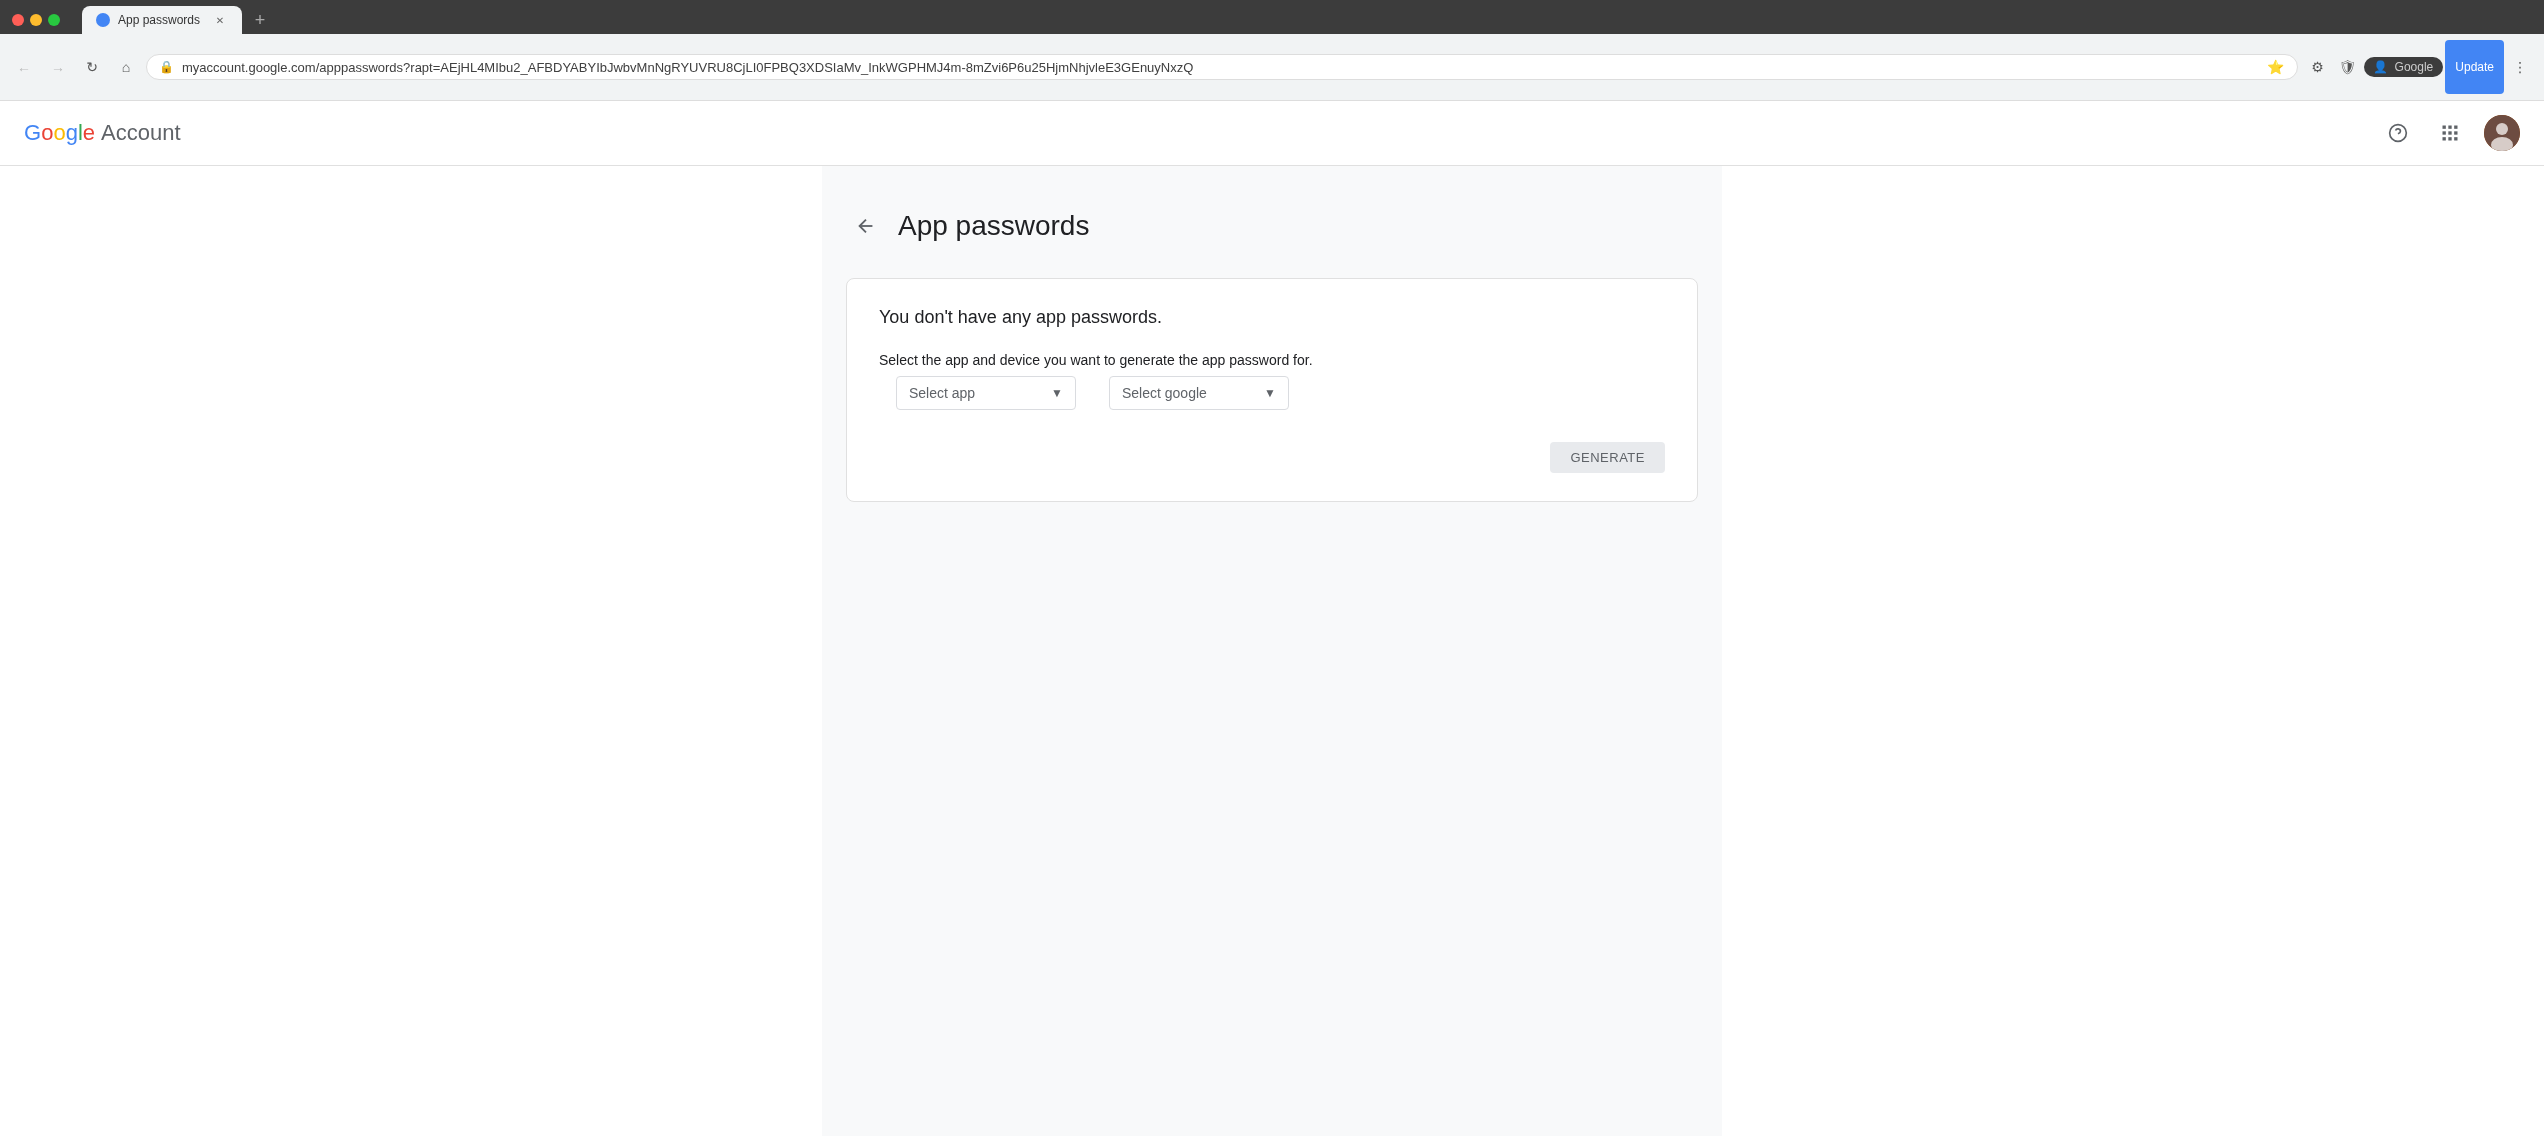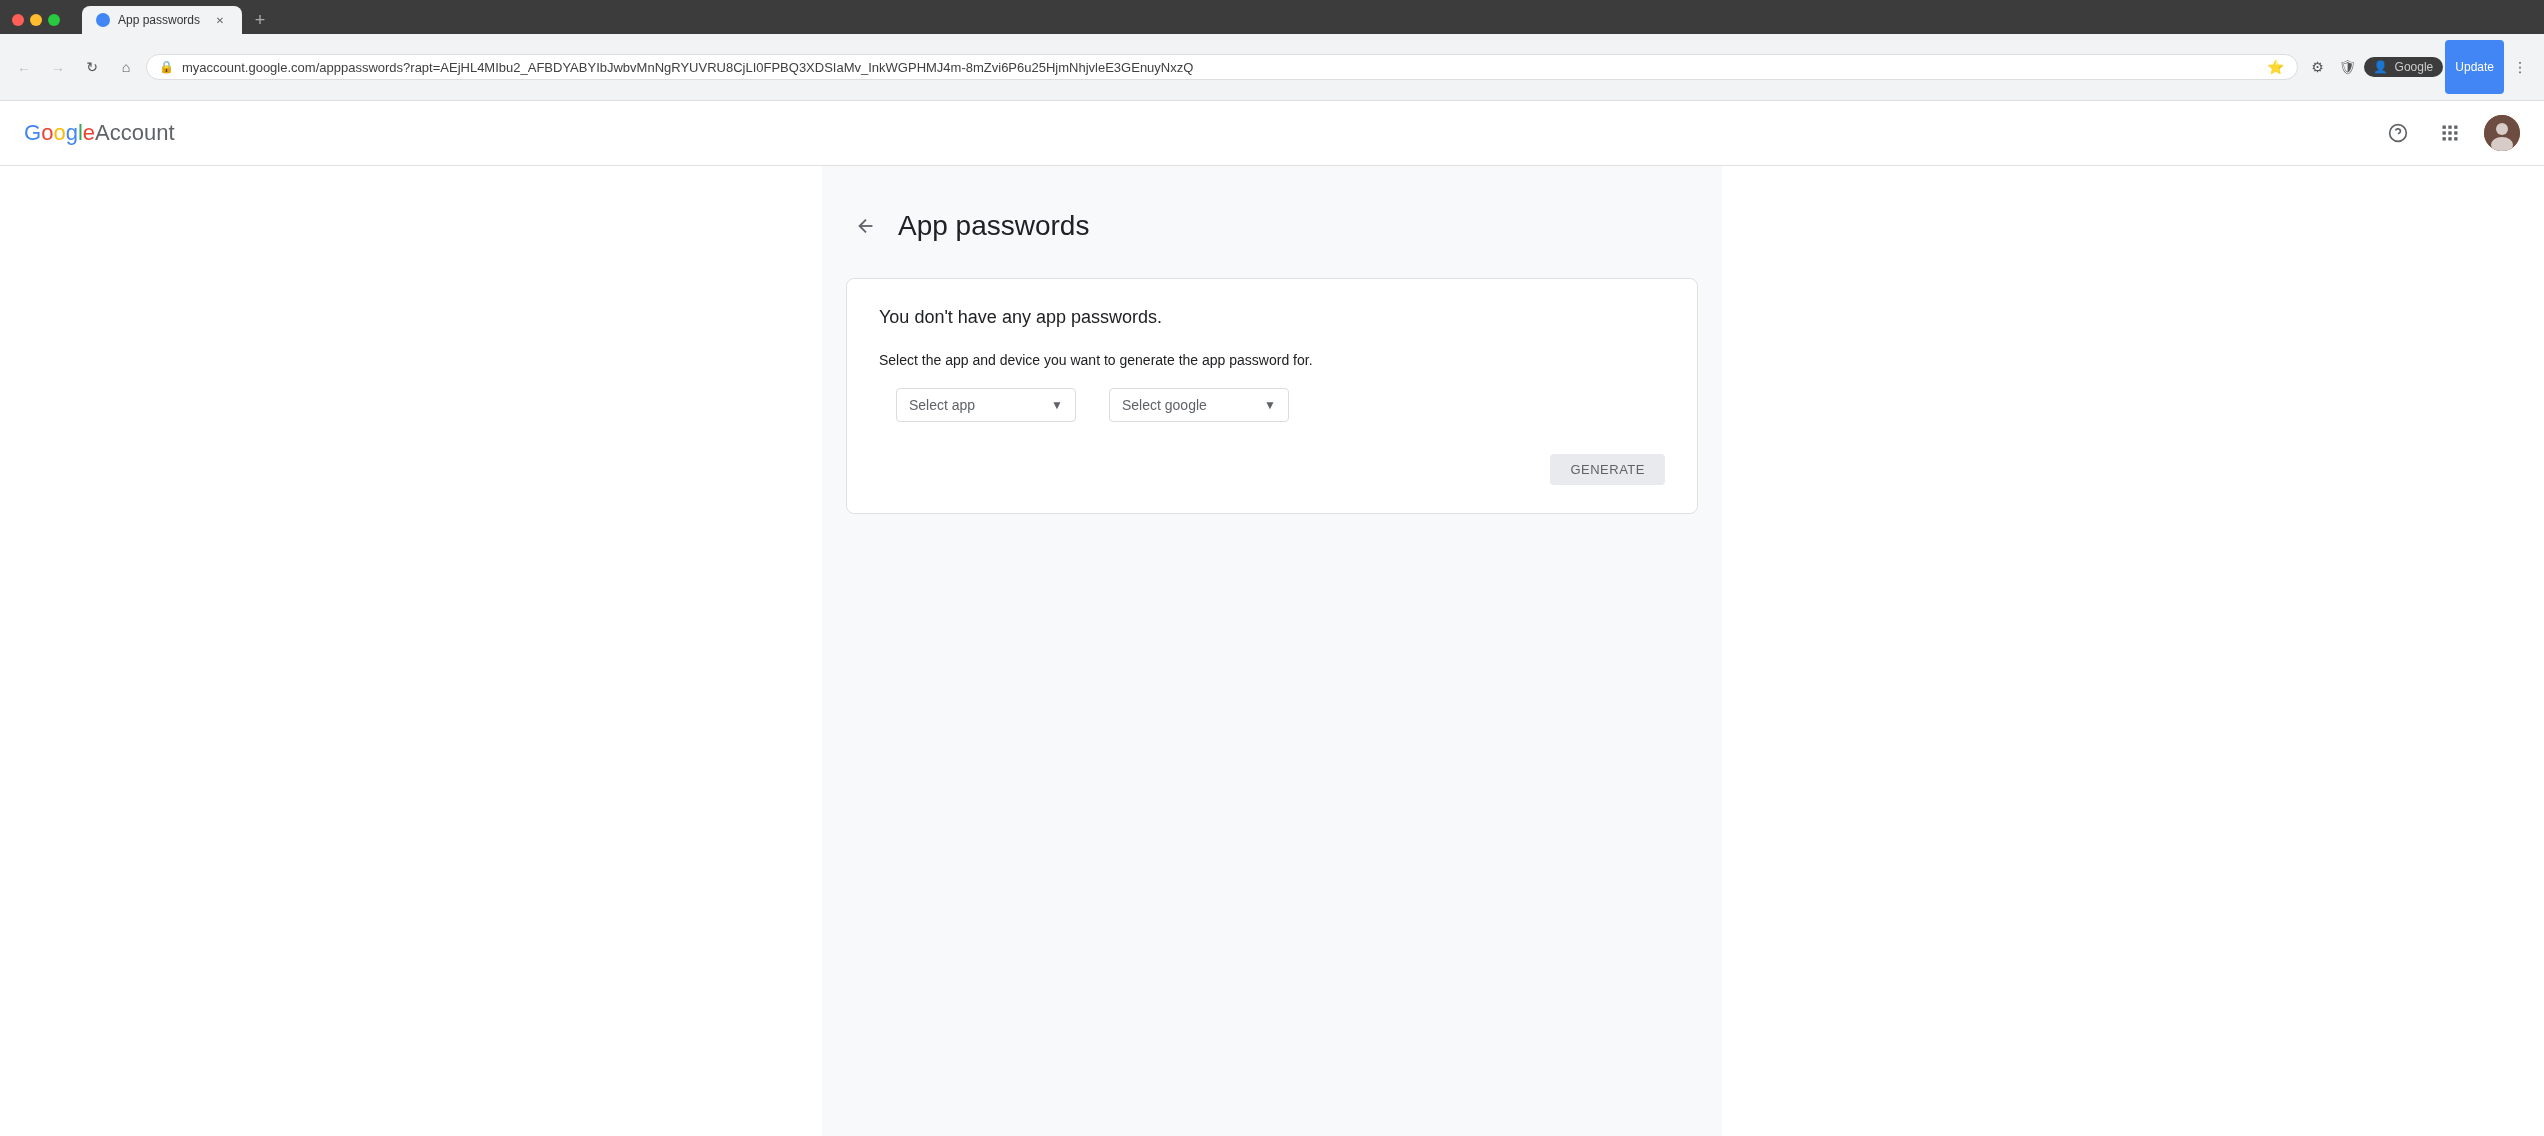--- a/index.html
+++ b/index.html
@@ -208,20 +208,21 @@
     .google-logo-o1 { color: #ea4335; }
     .google-logo-o2 { color: #fbbc05; }
     .google-logo-g2 { color: #4285f4; }
     .google-logo-l { color: #34a853; }
     .google-logo-e { color: #ea4335; }
 
     .google-logo-account {
       font-size: 22px;
       color: #5f6368;
       font-weight: 400;
+      margin-left: 6px;
     }
 
     .header-right {
       display: flex;
       align-items: center;
       gap: 16px;
     }
 
     .header-icon-btn {
       width: 36px;
@@ -304,21 +305,21 @@
     .no-passwords-text {
       font-size: 18px;
       color: #202124;
       margin-bottom: 24px;
     }
 
     .select-prompt {
       font-size: 14px;
       font-weight: 500;
       color: #202124;
-      margin-bottom: 20px;
+      margin-bottom: 8px;
     }
 
     .selects-row {
       display: flex;
       align-items: center;
       gap: 16px;
       margin-bottom: 32px;
     }
 
     .select-wrapper {

